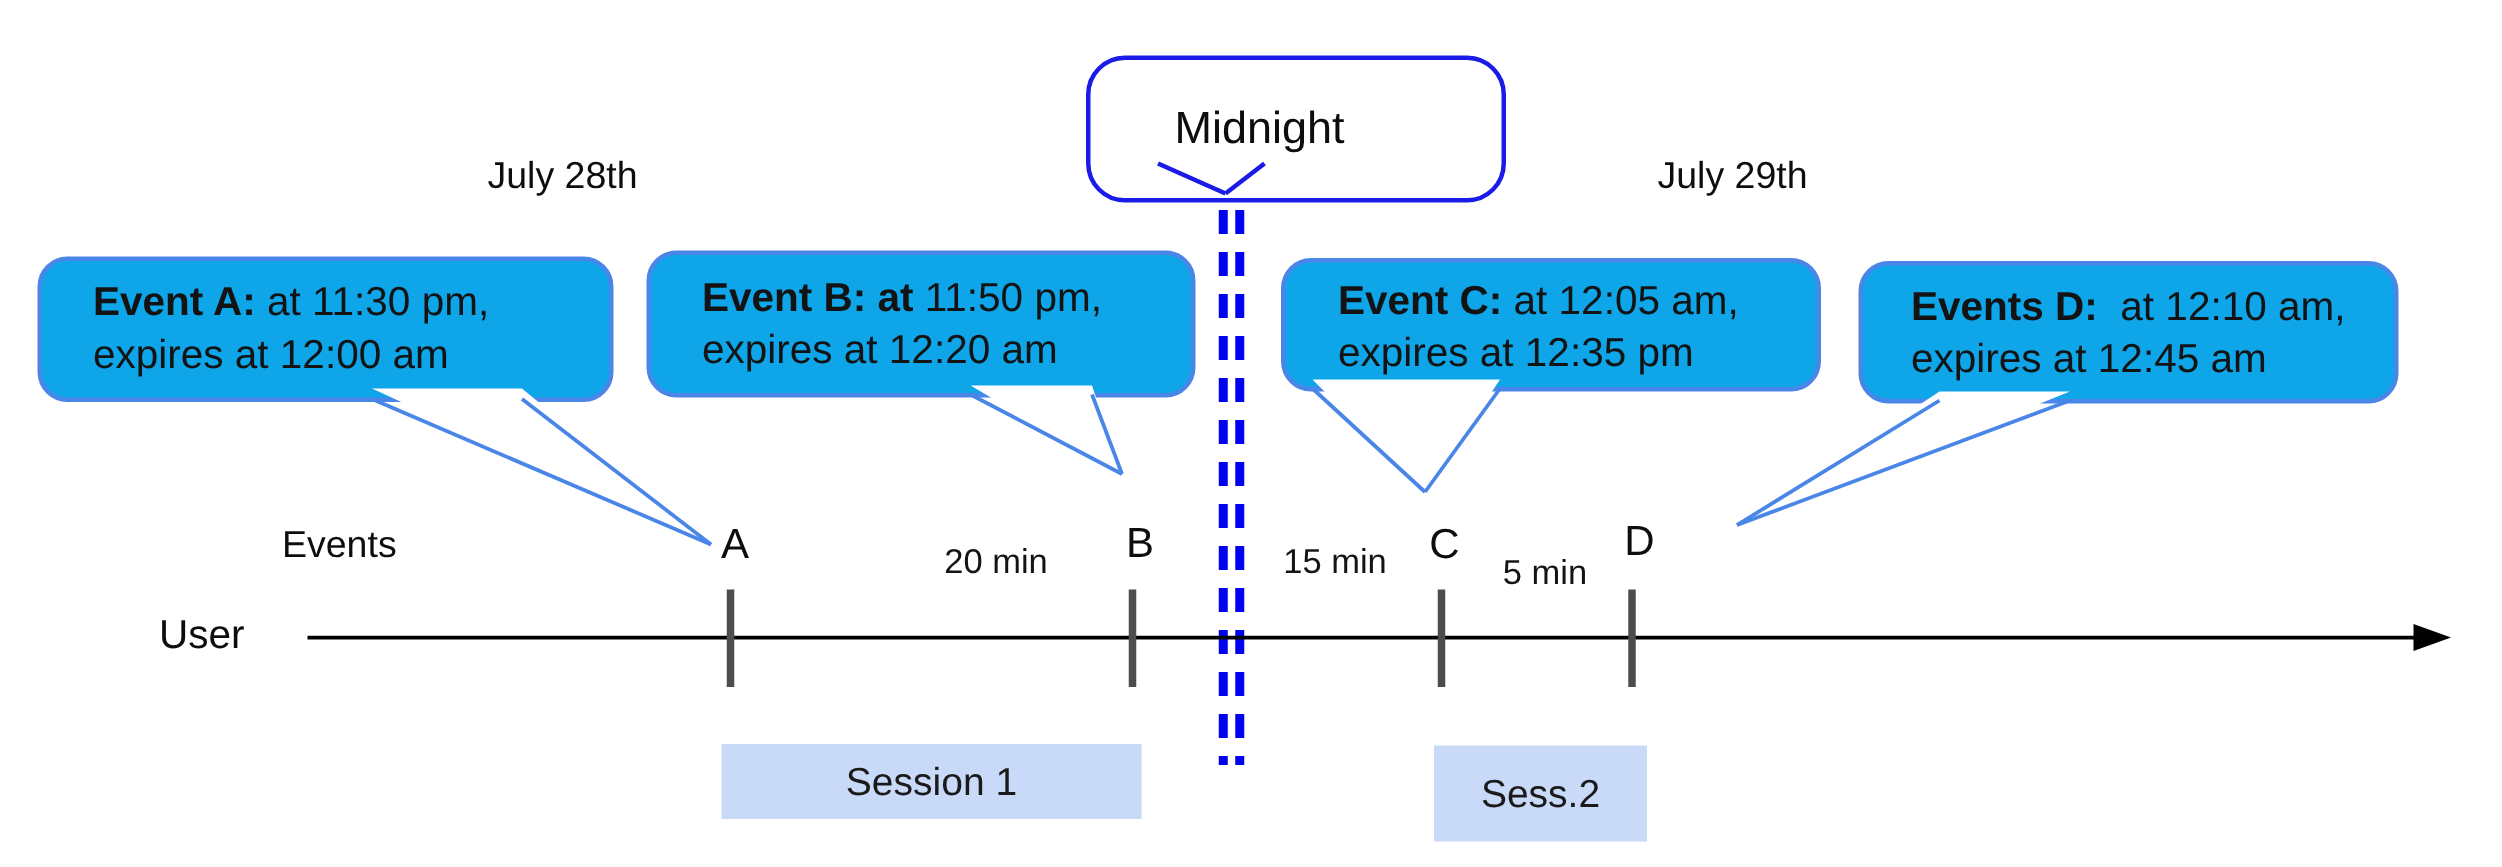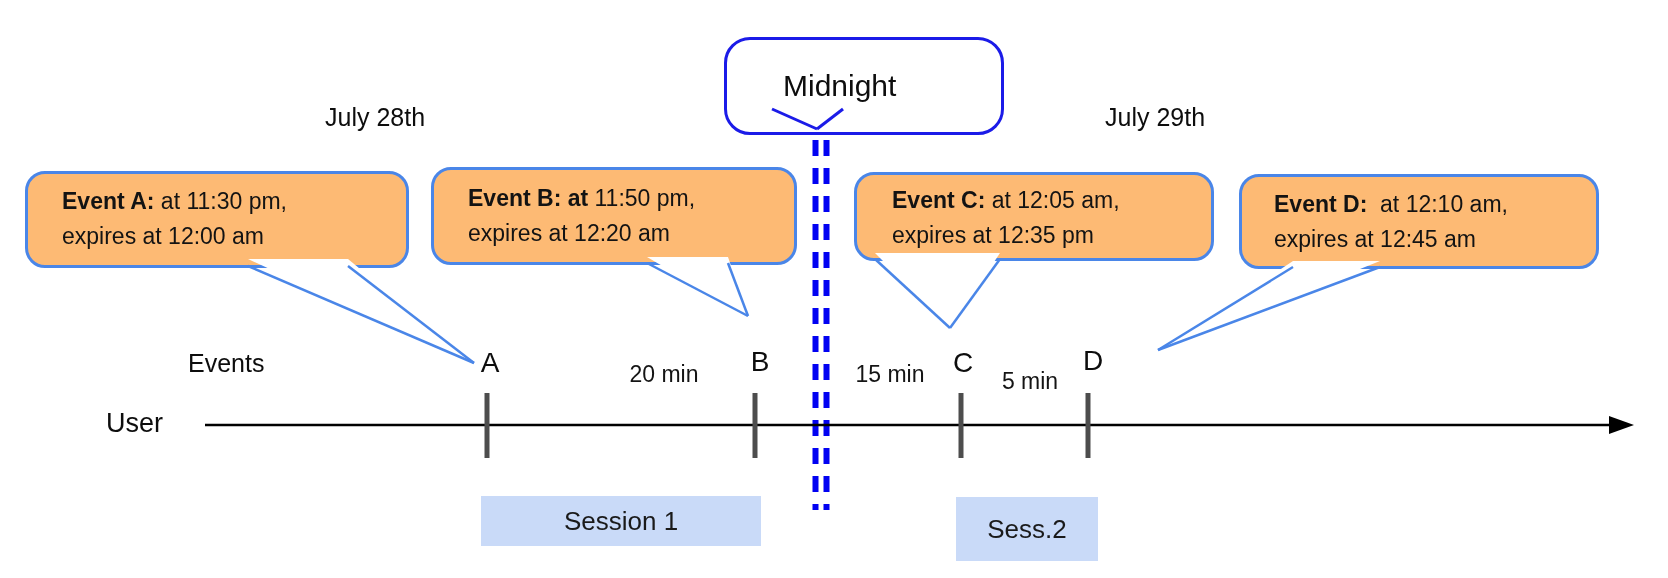--- a/index.html
+++ b/index.html
@@ -3,22 +3,22 @@
 <meta charset="utf-8">
 <style>
   html,body{margin:0;padding:0;background:#fff;}
   #stage{
     position:relative;width:1668px;height:578px;background:#fff;overflow:hidden;
     font-family:"Liberation Sans","DejaVu Sans",sans-serif;color:#111;
   }
   .abs{position:absolute;}
   .date-label{font-size:25px;color:#0d0d0d;}
   .callout{
-    position:absolute;background:#fdba74;border:3px solid #4a86e8;border-radius:20px;
-    box-sizing:border-box;font-size:23px;line-height:35px;color:#131313;
+    position:absolute;background:#0ea5e9;border:3px solid #4a86e8;border-radius:20px;
+    box-sizing:border-box;font-size:27px;line-height:35px;color:#131313;
   }
   .co-bold{font-weight:bold;}
   .co-rest,.co-line2{white-space:pre;}
   .callout .co-line2{display:block;}
   .midnight{
     position:absolute;background:#fff;border:3px solid #1b1be8;border-radius:26px;
     box-sizing:border-box;display:flex;align-items:center;font-size:30px;color:#0d0d0d;margin-top:24px;
   }
   .axis-letter{font-size:28px;color:#0d0d0d;transform:translateX(-50%);}
   .interval{font-size:23px;color:#141414;transform:translateX(-50%);}
@@ -51,21 +51,21 @@
     <span class="co-bold">Event B: at</span><span class="co-rest"> 11:50 pm,</span>
     <span class="co-line2">expires at 12:20 am</span>
   </div>
 
   <div class="callout" style="left:854px;top:172px;width:360px;height:89px;padding:8px 0 0 35px;">
     <span class="co-bold">Event C:</span><span class="co-rest"> at 12:05 am,</span>
     <span class="co-line2">expires at 12:35 pm</span>
   </div>
 
   <div class="callout" style="left:1239px;top:174px;width:360px;height:95px;padding:10px 0 0 32px;">
-    <span class="co-bold">Event D:</span><span class="co-rest">  at 12:10 am,</span>
+    <span class="co-bold">Events D:</span><span class="co-rest">  at 12:10 am,</span>
     <span class="co-line2">expires at 12:45 am</span>
   </div>
 
   <div class="abs events-label" style="left:188px;top:349px;">Events</div>
   <div class="abs user-label" style="left:106px;top:408px;">User</div>
 
   <div class="abs axis-letter" style="left:490px;top:347px;">A</div>
   <div class="abs axis-letter" style="left:760px;top:346px;">B</div>
   <div class="abs axis-letter" style="left:963px;top:347px;">C</div>
   <div class="abs axis-letter" style="left:1093px;top:345px;">D</div>

